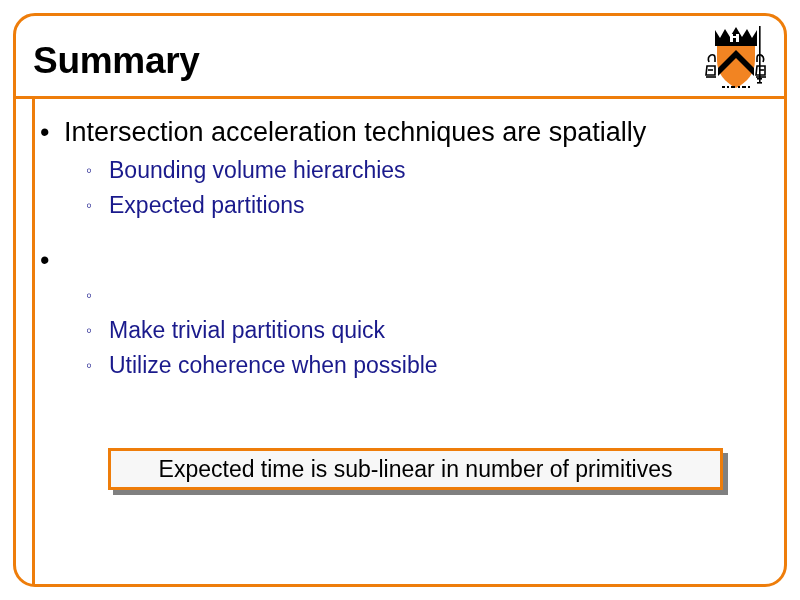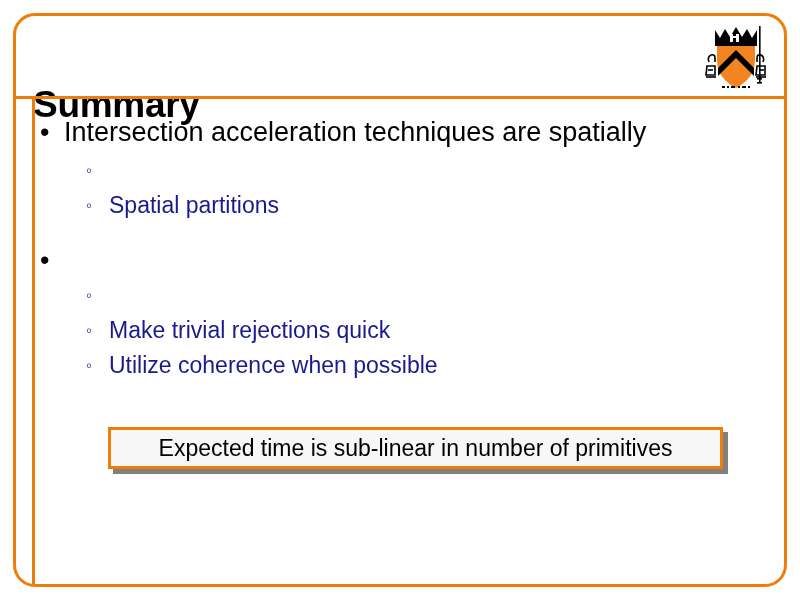--- a/index.html
+++ b/index.html
@@ -35,21 +35,20 @@
     background: transparent;
   }
 
   
   .header {
     position: absolute;
     left: 13px;
     top: 13px;
     width: 774px;
     height: 85px;
-    margin-top: 44px;
   }
   .slide-title {
     position: absolute;
     left: 20px;
     top: 27px;
     font-size: 37px;
     font-weight: bold;
     color: #000000;
     letter-spacing: -0.3px;
     white-space: nowrap;
@@ -121,21 +120,21 @@
     flex: 0 0 23px;
     font-size: 17px;
     line-height: 28px;
     color: #1a1a8c;
   }
 
   
   .callout-wrap {
     position: absolute;
     left: 108px;
-    top: 427px;
+    top: 448px;
     width: 615px;
     height: 42px;
   }
   .callout-shadow {
     position: absolute;
     left: 5px;
     top: 5px;
     width: 615px;
     height: 42px;
     background: #808080;
@@ -217,38 +216,39 @@
 
   <div class="content">
 
     <div class="bullet1" style="left:4px; top:12px;">
       <span class="marker">•</span>
       <span>Intersection acceleration techniques are spatially</span>
     </div>
 
     <div class="bullet2" style="left:50px; top:52px;">
       <span class="marker">◦</span>
+      <span>Bounding volume hierarchies</span>
     </div>
 
     <div class="bullet2" style="left:50px; top:87px;">
       <span class="marker">◦</span>
-      <span>Spatial partitions</span>
+      <span>Expected partitions</span>
     </div>
 
     <div class="bullet1" style="left:4px; top:140px;">
       <span class="marker">•</span>
     </div>
 
     <div class="bullet2" style="left:50px; top:177px;">
       <span class="marker">◦</span>
     </div>
 
     <div class="bullet2" style="left:50px; top:212px;">
       <span class="marker">◦</span>
-      <span>Make trivial rejections quick</span>
+      <span>Make trivial partitions quick</span>
     </div>
 
     <div class="bullet2" style="left:50px; top:247px;">
       <span class="marker">◦</span>
       <span>Utilize coherence when possible</span>
     </div>
 
   </div>
 
   <div class="callout-wrap">

